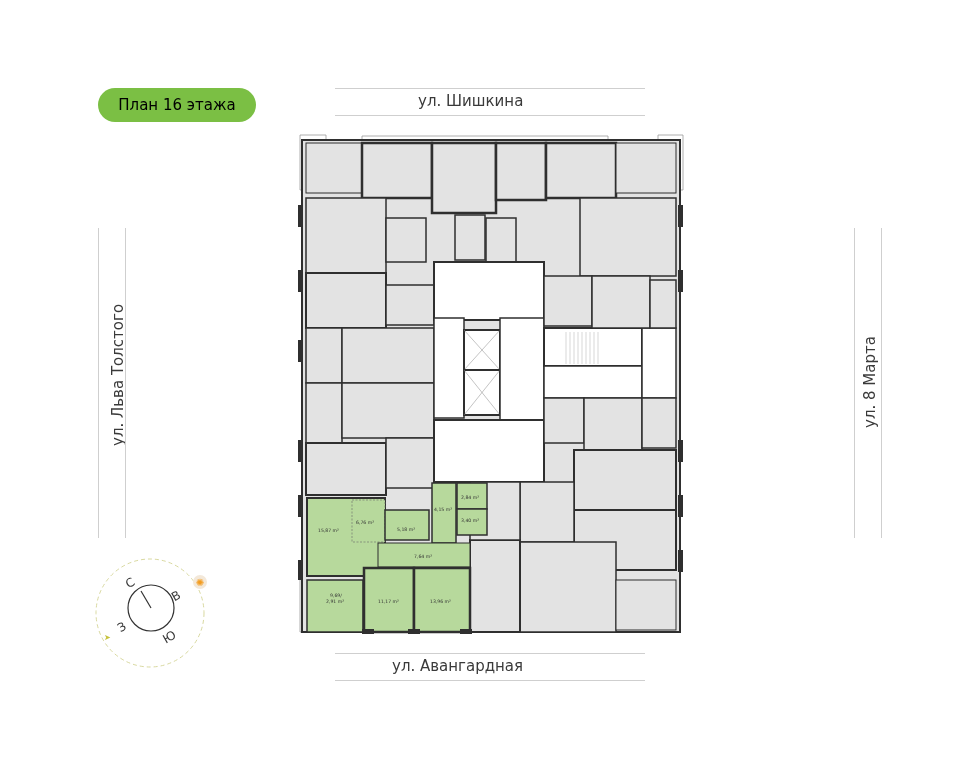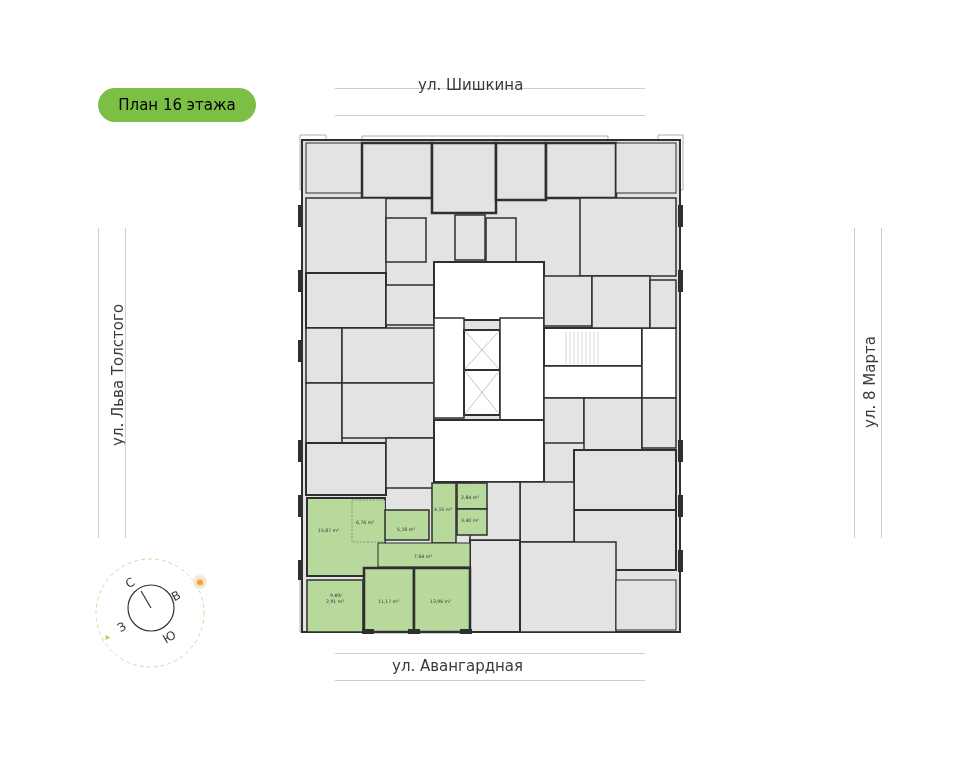--- a/index.html
+++ b/index.html
@@ -11,21 +11,21 @@
   .street.v{transform:rotate(-90deg);transform-origin:center;}
   svg{position:absolute;left:0;top:0;}
   .area{font-size:4.6px;fill:#333;font-family:"DejaVu Sans",sans-serif;}
 </style>
 </head>
 <body>
 
 <div class="badge">План 16 этажа</div>
 
 <div class="hline" style="left:335px;top:88px;width:310px;"></div>
-<div class="street" style="left:418px;top:76px;">ул. Шишкина</div>
+<div class="street" style="left:418px;top:92px;">ул. Шишкина</div>
 <div class="hline" style="left:335px;top:115px;width:310px;"></div>
 
 <div class="hline" style="left:335px;top:653px;width:310px;"></div>
 <div class="street" style="left:392px;top:657px;">ул. Авангардная</div>
 <div class="hline" style="left:335px;top:680px;width:310px;"></div>
 
 <div class="vline" style="left:98px;top:228px;height:310px;"></div>
 <div class="street v" style="left:56px;top:375px;width:124px;text-align:center;">ул. Льва Толстого</div>
 <div class="vline" style="left:125px;top:228px;height:310px;"></div>
 

